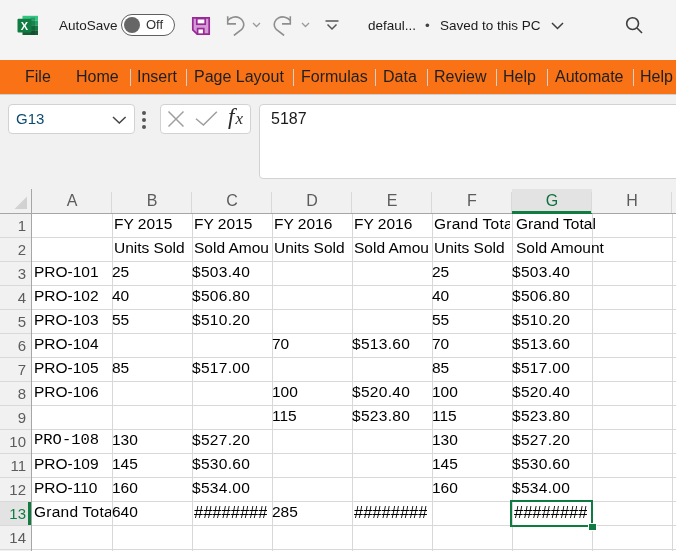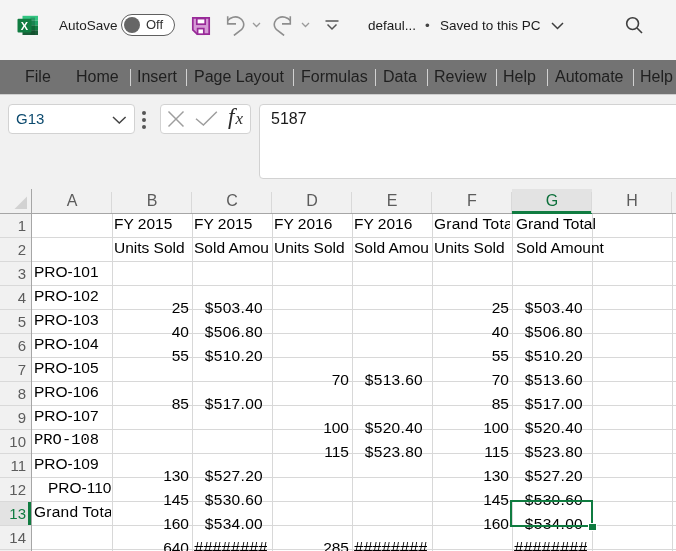--- a/index.html
+++ b/index.html
@@ -1,34 +1,34 @@
 <!DOCTYPE html>
 <html><head>
 <meta charset="utf-8">
 <style>
   html,body{margin:0;padding:0;}
   #app{position:relative;width:676px;height:551px;background:#fff;overflow:hidden;
        font-family:"Liberation Sans",sans-serif;-webkit-font-smoothing:antialiased;}
   .abs{position:absolute;}
   
   #topbar{left:0;top:0;width:676px;height:60px;background:#f4f4f4;}
-  #menubar{left:0;top:60px;width:676px;height:34px;background:#737373;border-bottom:1px solid #cfcfcf;}
+  #menubar{left:0;top:60px;width:676px;height:34px;background:#f97316;border-bottom:1px solid #cfcfcf;}
   #fstrip{left:0;top:95px;width:676px;height:94px;background:#f1f1f1;}
   .tab{position:absolute;top:0;height:34px;line-height:33px;font-size:16px;color:#1f1f1f;}
   .tsep{position:absolute;top:8.5px;height:17px;width:1px;background:#d2d2d2;}
   .whitebox{position:absolute;background:#fff;border:1px solid #d2d2d2;border-radius:4px;box-sizing:border-box;}
   
   .colhead{position:absolute;top:189px;height:24px;background:#f1f1f1;color:#5c5c5c;
            font-size:16px;text-align:center;line-height:24px;box-sizing:border-box;}
   .rowhead{position:absolute;left:0;width:31px;background:#f1f1f1;color:#5c5c5c;
            font-size:15px;text-align:right;box-sizing:border-box;padding-right:5px;line-height:24px;height:24px;}
   .gl{position:absolute;background:#d8d8d8;}
   .hl{position:absolute;background:#d9d9d9;}
   .cell{position:absolute;height:24px;line-height:20.5px;font-size:15.5px;color:#000;white-space:nowrap;overflow:hidden;}
-  .num{text-align:right;margin-top:36px;}
+  .num{}
 </style>
 </head>
 <body>
 <div id="app">
   <div id="topbar" class="abs">
 
     <svg class="abs" style="left:17px;top:15px;" width="22" height="21" viewBox="0 0 22 21">
       <rect x="5.5" y="0.8" width="15.5" height="4.8" fill="#33c481"></rect>
       <rect x="5.5" y="5.6" width="15.5" height="4.8" fill="#21a366"></rect>
       <rect x="5.5" y="10.4" width="15.5" height="4.8" fill="#107c41"></rect>
@@ -243,36 +243,35 @@
   <div class="cell" style="left:34px;top:358px;width:78px;">PRO-105</div>
   <div class="cell num" style="left:112px;top:358px;width:77px;">85</div>
   <div class="cell num" style="left:192px;top:358px;width:71px;letter-spacing:0.3px;">$517.00</div>
   <div class="cell num" style="left:432px;top:358px;width:77px;">85</div>
   <div class="cell num" style="left:512px;top:358px;width:71px;letter-spacing:0.3px;">$517.00</div>
   <div class="cell" style="left:34px;top:382px;width:78px;">PRO-106</div>
   <div class="cell num" style="left:272px;top:382px;width:77px;">100</div>
   <div class="cell num" style="left:352px;top:382px;width:71px;letter-spacing:0.3px;">$520.40</div>
   <div class="cell num" style="left:432px;top:382px;width:77px;">100</div>
   <div class="cell num" style="left:512px;top:382px;width:71px;letter-spacing:0.3px;">$520.40</div>
-  <div class="cell" style="left:34px;top:406px;width:78px;">PRO-107</div>
   <div class="cell num" style="left:272px;top:406px;width:77px;">115</div>
   <div class="cell num" style="left:352px;top:406px;width:71px;letter-spacing:0.3px;">$523.80</div>
   <div class="cell num" style="left:432px;top:406px;width:77px;">115</div>
   <div class="cell num" style="left:512px;top:406px;width:71px;letter-spacing:0.3px;">$523.80</div>
   <div class="cell" style="left:34px;top:430px;width:78px;font-family:Liberation Mono, monospace;">PRO-108</div>
   <div class="cell num" style="left:112px;top:430px;width:77px;">130</div>
   <div class="cell num" style="left:192px;top:430px;width:71px;letter-spacing:0.3px;">$527.20</div>
   <div class="cell num" style="left:432px;top:430px;width:77px;">130</div>
   <div class="cell num" style="left:512px;top:430px;width:71px;letter-spacing:0.3px;">$527.20</div>
   <div class="cell" style="left:34px;top:454px;width:78px;">PRO-109</div>
   <div class="cell num" style="left:112px;top:454px;width:77px;">145</div>
   <div class="cell num" style="left:192px;top:454px;width:71px;letter-spacing:0.3px;">$530.60</div>
   <div class="cell num" style="left:432px;top:454px;width:77px;">145</div>
   <div class="cell num" style="left:512px;top:454px;width:71px;letter-spacing:0.3px;">$530.60</div>
-  <div class="cell" style="left:48px;top:478px;width:78px;">PRO-110</div>
+  <div class="cell" style="left:34px;top:478px;width:78px;">PRO-110</div>
   <div class="cell num" style="left:112px;top:478px;width:77px;">160</div>
   <div class="cell num" style="left:192px;top:478px;width:71px;letter-spacing:0.3px;">$534.00</div>
   <div class="cell num" style="left:432px;top:478px;width:77px;">160</div>
   <div class="cell num" style="left:512px;top:478px;width:71px;letter-spacing:0.3px;">$534.00</div>
   <div class="cell" style="left:34px;top:502px;width:77px;letter-spacing:0.25px;">Grand Total</div>
   <div class="cell num" style="left:112px;top:502px;width:77px;">640</div>
   <div class="cell num" style="left:194px;top:502px;width:73px;font-size:16.5px;">########</div>
   <div class="cell num" style="left:272px;top:502px;width:77px;">285</div>
   <div class="cell num" style="left:354px;top:502px;width:73px;font-size:16.5px;">########</div>
   <div class="cell num" style="left:514px;top:502px;width:73px;font-size:16.5px;">########</div>

